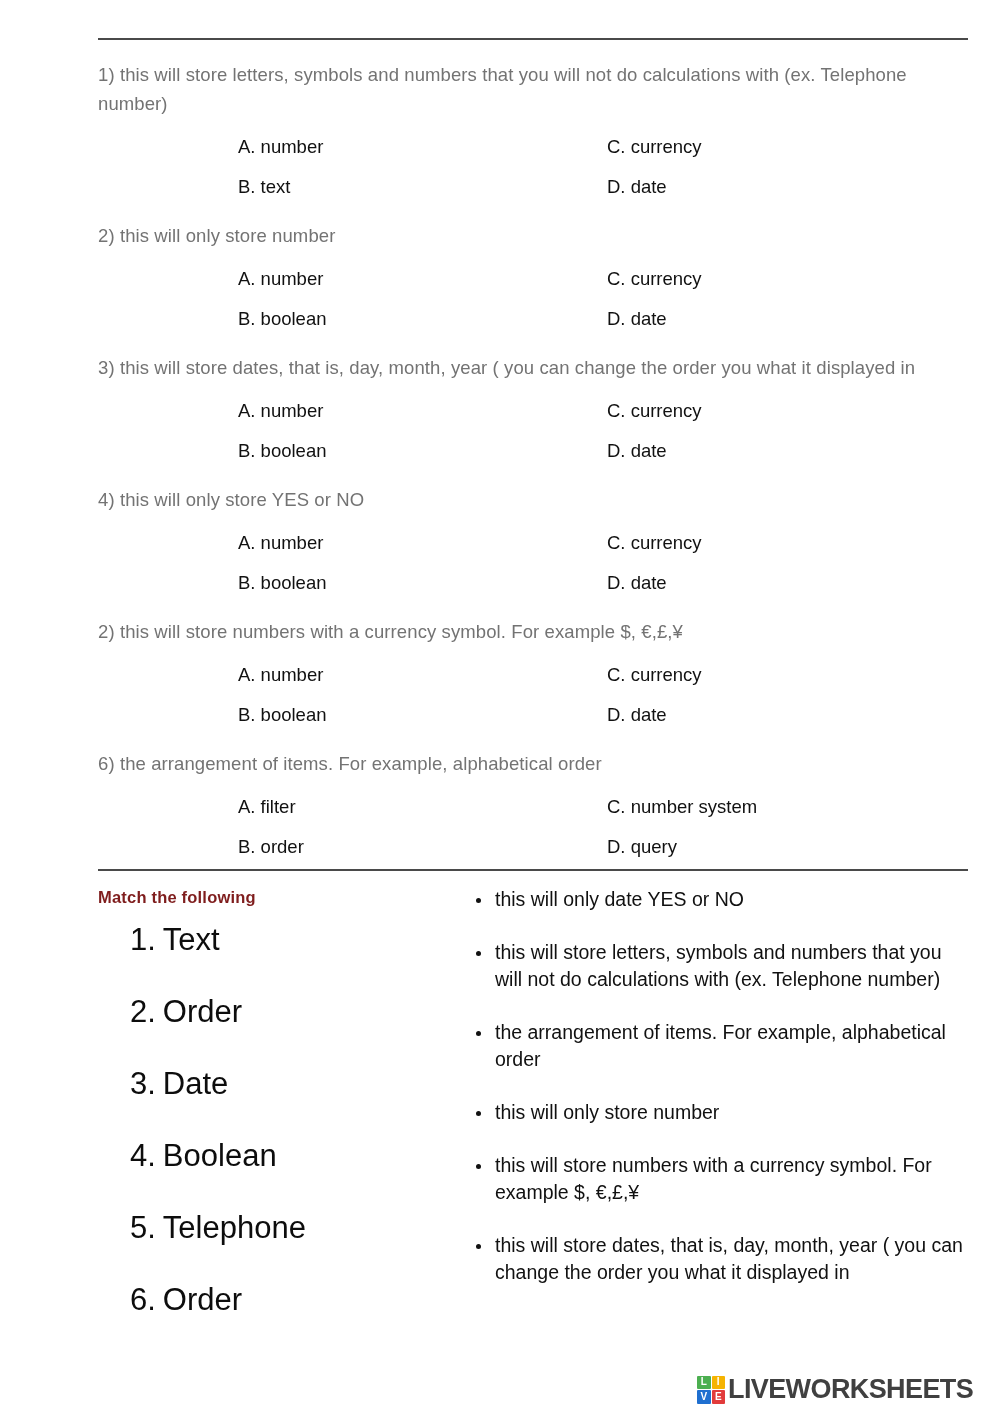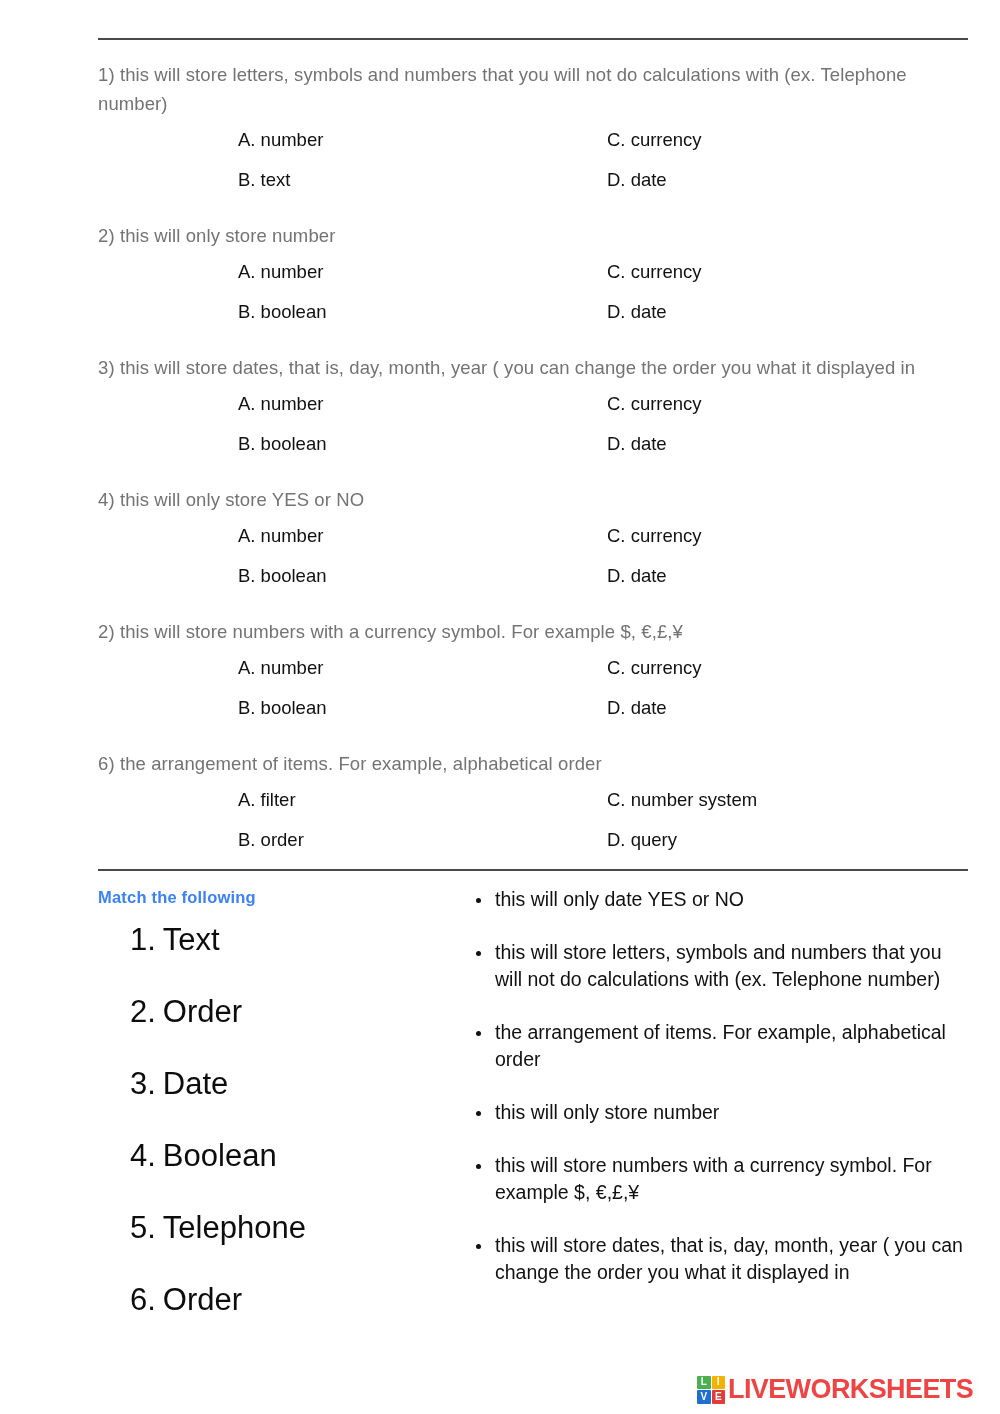--- a/index.html
+++ b/index.html
@@ -50,21 +50,21 @@
   }
   .options {
     margin-top: 9px;
     margin-bottom: 14px;
     position: relative;
     padding-left: 140px;
   }
   .option-row {
     display: flex;
     height: 40px;
-    align-items: flex-start;
+    align-items: center;
   }
   .option-left {
     width: 369px;
     flex: 0 0 369px;
     font-size: 18.5px;
     line-height: 26px;
   }
   .option-right {
     font-size: 18.5px;
     line-height: 26px;
@@ -81,21 +81,21 @@
   }
   .match-left {
     width: 360px;
     flex: 0 0 360px;
   }
   .match-title {
     font-size: 16.5px;
     font-weight: bold;
     line-height: 22px;
     letter-spacing: 0.2px;
-    color: #3b82f6;
+    color: #7f1d1d;
     margin-bottom: 14px;
   }
   .match-list {
     list-style: none;
     margin: 0;
     padding: 0;
   }
   .match-item {
     display: flex;
     align-items: baseline;
@@ -320,16 +320,16 @@
 
   </div>
 
   <div class="footer-logo">
     <div class="logo-mark">
       <span class="logo-tile" id="logo-tile-0" style="background: rgb(76, 175, 80);">L</span>
       <span class="logo-tile" id="logo-tile-1" style="background: rgb(245, 179, 1);">I</span>
       <span class="logo-tile" id="logo-tile-2" style="background: rgb(31, 111, 208);">V</span>
       <span class="logo-tile" id="logo-tile-3" style="background: rgb(226, 59, 59);">E</span>
     </div>
-    <span class="logo-text" style="color: #ef4444;">LIVEWORKSHEETS</span>
+    <span class="logo-text" style="color: #404040;">LIVEWORKSHEETS</span>
   </div>
 
 </div>
 
 </body></html>

